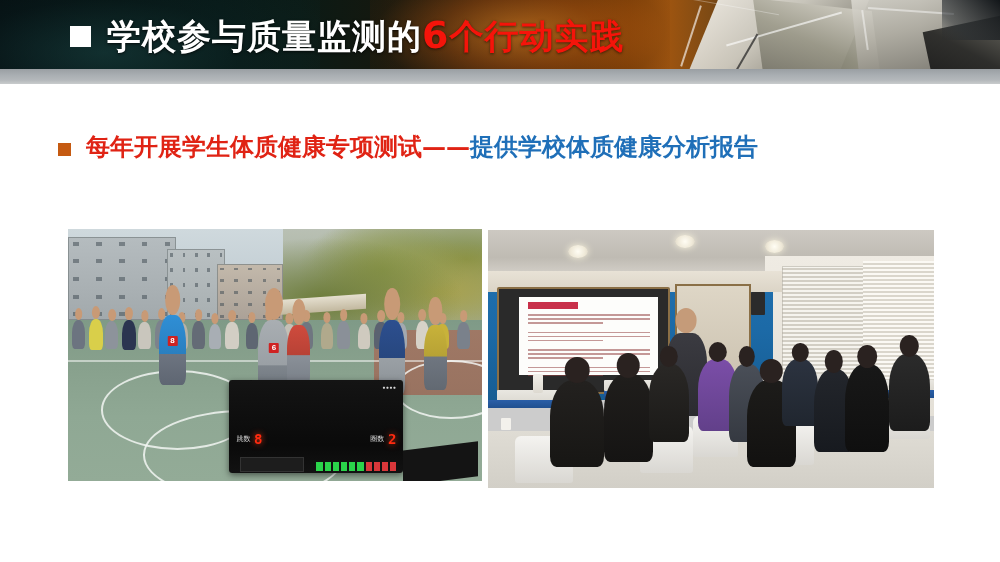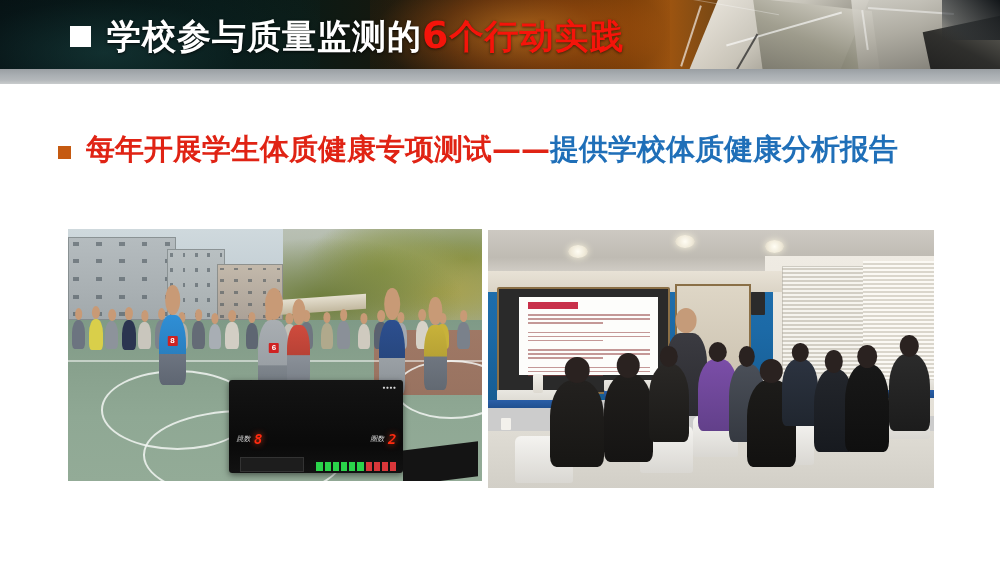--- a/index.html
+++ b/index.html
@@ -191,21 +191,21 @@
     z-index: 5;
   }
   .sub-bullet {
     width: 13px;
     height: 13px;
     background: #c55a11;
     flex: 0 0 auto;
     margin-top: 5px;
   }
   .subtitle-text {
-    font-size: 29px;
+    font-size: 24px;
     font-weight: bold;
     white-space: nowrap;
     line-height: 1.15;
     font-family: "DejaVu Serif", "Liberation Serif", serif;
   }
   .sub-red { color: #e02314; }
   .sub-blue { color: #1f6fb8; }
 
   
   .photo {
@@ -328,21 +328,21 @@
     border-radius: 3px;
     box-shadow: 0 2px 6px rgba(0,0,0,0.5);
     overflow: hidden;
   }
   .sb-brand {
     position: absolute; right: 4%; top: 4%;
     color: #d8d8d8; font-size: 5px; letter-spacing: 0.5px;
   }
   .sb-row { position: absolute; left: 4%; width: 92%; display: flex; align-items: center; }
   .sb-row-1 { top: 20%; }
-  .sb-row-2 { top: 56%; font-style: italic; }
+  .sb-row-2 { top: 56%; }
   .sb-label {
     color: #d9d9d9;
     font-size: 7px;
     line-height: 0.95;
     width: 11%;
     font-family: "DejaVu Sans", sans-serif;
   }
   .sb-digit {
     color: #ff2b10;
     font-size: 18px;

